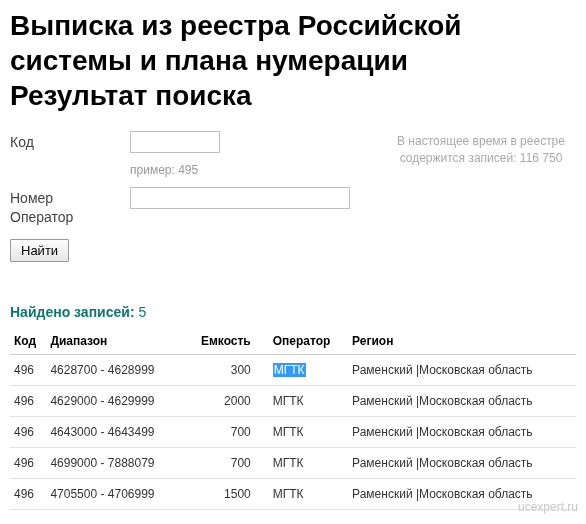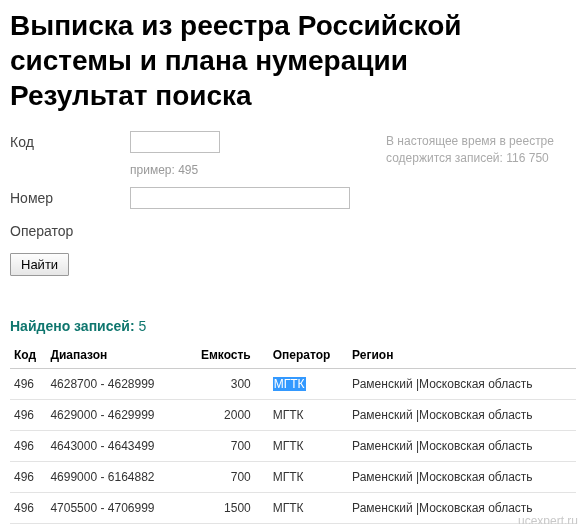--- a/index.html
+++ b/index.html
@@ -44,21 +44,21 @@
   .code-input { width: 90px; }
   .wide-input { width: 220px; }
   .hint {
     color: #999;
     font-size: 12px;
     margin: 10px 0 10px 120px;
   }
   .status {
     color: #aaa;
     font-size: 12px;
-    text-align: left;
+    text-align: center;
     line-height: 1.4;
     width: 190px;
     padding-top: 2px;
   }
   .submit-row { margin-top: 14px; }
   .submit-btn {
     font-size: 13px;
     padding: 3px 10px;
     border: 1px solid #999;
     border-radius: 1px;
@@ -112,21 +112,21 @@
 </h1>
 
 <div class="form-area">
   <div class="form-fields">
     <div class="row">
       <label>Код</label>
       <input type="text" class="code-input" value="" style="">
     </div>
     <div class="hint">пример: 495</div>
 
-    <div class="row" style="margin-bottom:14px;">
+    <div class="row" style="margin-bottom:0;">
       <label>Номер</label>
       <input type="text" class="wide-input" value="" style="">
     </div>
 
     <div class="row">
       <label>Оператор</label>
     </div>
 
     <div class="submit-row">
       <button class="submit-btn">Найти</button>
@@ -171,21 +171,21 @@
       </tr>
       <tr>
         <td>496</td>
         <td>4643000 - 4643499</td>
         <td class="col-cap">700</td>
         <td>МГТК</td>
         <td>Раменский |Московская область</td>
       </tr>
       <tr>
         <td>496</td>
-        <td>4699000 - 6164882</td>
+        <td>4699000 - 7888079</td>
         <td class="col-cap">700</td>
         <td>МГТК</td>
         <td>Раменский |Московская область</td>
       </tr>
       <tr>
         <td>496</td>
         <td>4705500 - 4706999</td>
         <td class="col-cap">1500</td>
         <td>МГТК</td>
         <td>Раменский |Московская область</td>

